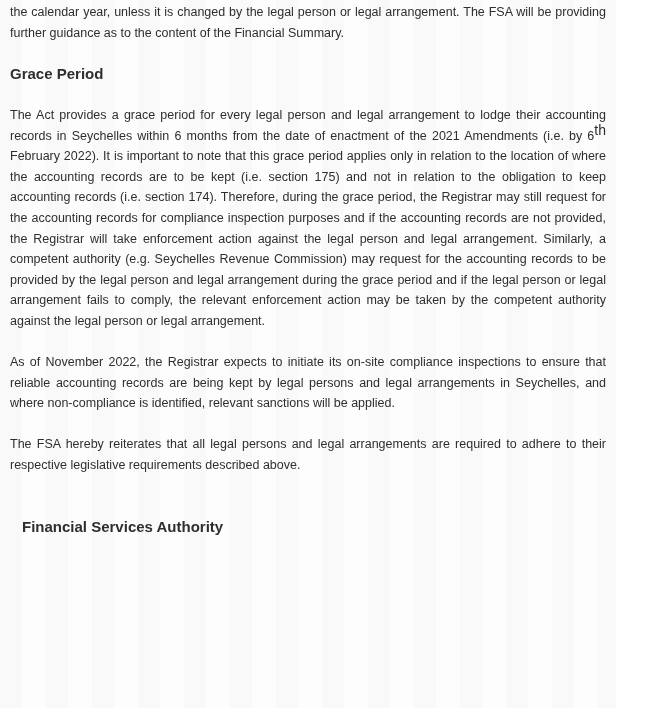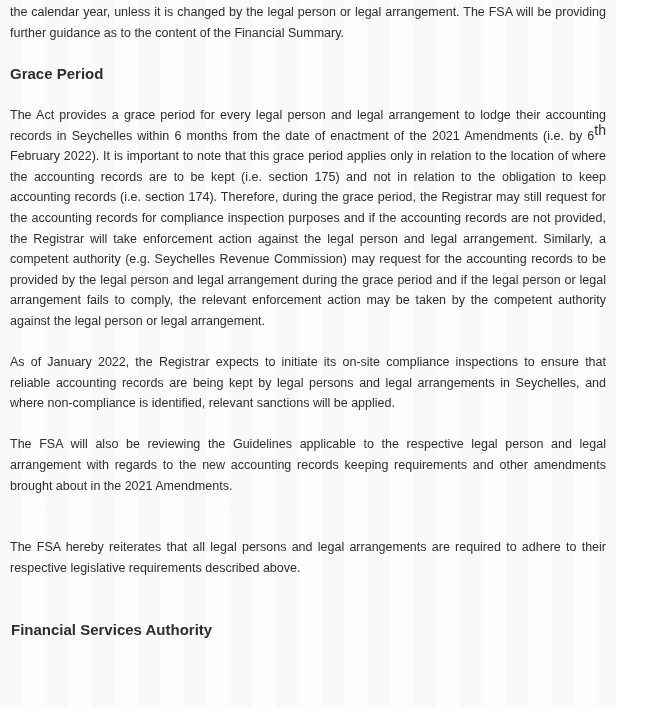--- a/index.html
+++ b/index.html
@@ -33,42 +33,41 @@
   .para.last-gap {
     margin-bottom: 41.2px;
   }
   .heading {
     margin: 0 0 20.6px 0;
     font-weight: bold;
     font-size: 15px;
     text-align: left;
   }
   .signature {
-    margin: 1px;
+    margin: 12px;
   }
   sup.ordinal {
     font-size: 14px;
     line-height: 0;
     vertical-align: super;
   }
 </style>
 </head>
 <body>
 
 <div class="page">
 
   <p class="para">the calendar year, unless it is changed by the legal person or legal arrangement. The FSA will be providing further guidance as to the content of the Financial Summary.</p>
 
   <h3 class="heading">Grace Period</h3>
 
   <p class="para"><span>The Act provides a grace period for every legal person and legal arrangement to lodge their accounting records in Seychelles within 6 months from the date of enactment of the 2021 Amendments (i.e. by 6</span><sup class="ordinal">th</sup><span> February 2022). It is important to note that this grace period applies only in relation to the location of where the accounting records are to be kept (i.e. section 175) and not in relation to the obligation to keep accounting records (i.e. section 174). Therefore, during the grace period, the Registrar may still request for the accounting records for compliance inspection purposes and if the accounting records are not provided, the Registrar will take enforcement action against the legal person and legal arrangement. Similarly, a competent authority (e.g. Seychelles Revenue Commission) may request for the accounting records to be provided by the legal person and legal arrangement during the grace period and if the legal person or legal arrangement fails to comply, the relevant enforcement action may be taken by the competent authority against the legal person or legal arrangement.</span></p>
 
 
-  <p class="para">As of January 2022, the Registrar expects to initiate its on-site compliance inspections to ensure that reliable accounting records are being kept by legal persons and legal arrangements in Seychelles, and where non-compliance is identified, relevant sanctions will be applied.</p>
+  <p class="para">As of November 2022, the Registrar expects to initiate its on-site compliance inspections to ensure that reliable accounting records are being kept by legal persons and legal arrangements in Seychelles, and where non-compliance is identified, relevant sanctions will be applied.</p>
 
 
-  <p class="para last-gap">The FSA will also be reviewing the Guidelines applicable to the respective legal person and legal arrangement with regards to the new accounting records keeping requirements and other amendments brought about in the 2021 Amendments.</p>
 
   <p class="para last-gap">The FSA hereby reiterates that all legal persons and legal arrangements are required to adhere to their respective legislative requirements described above.</p>
 
   <h3 class="heading signature">Financial Services Authority</h3>
 
 </div>
 
 </body></html>

